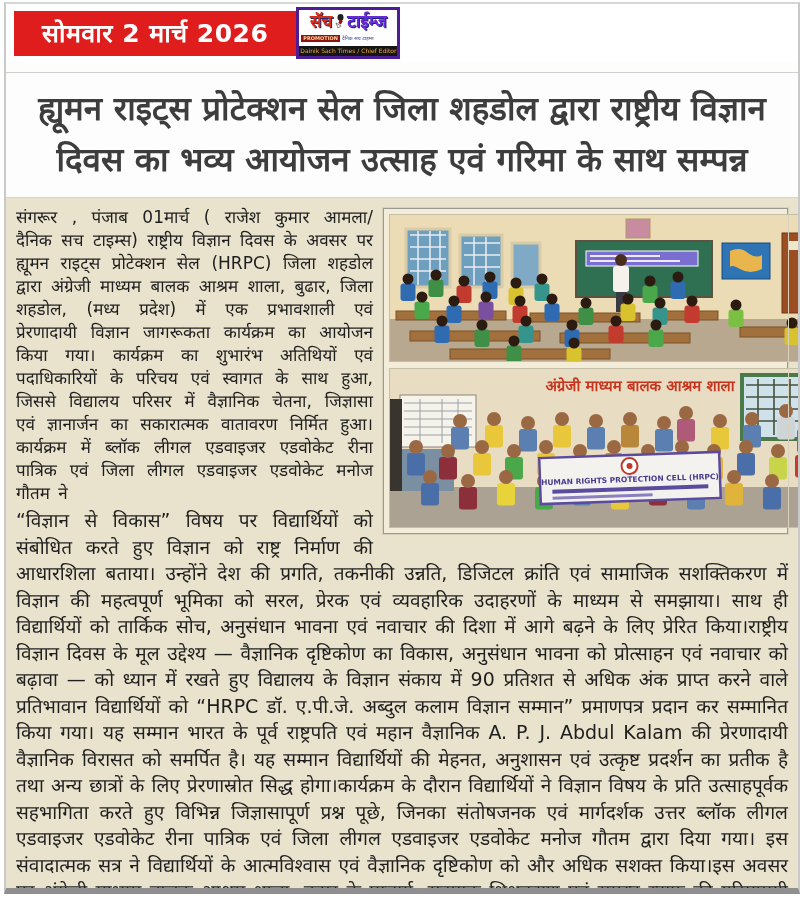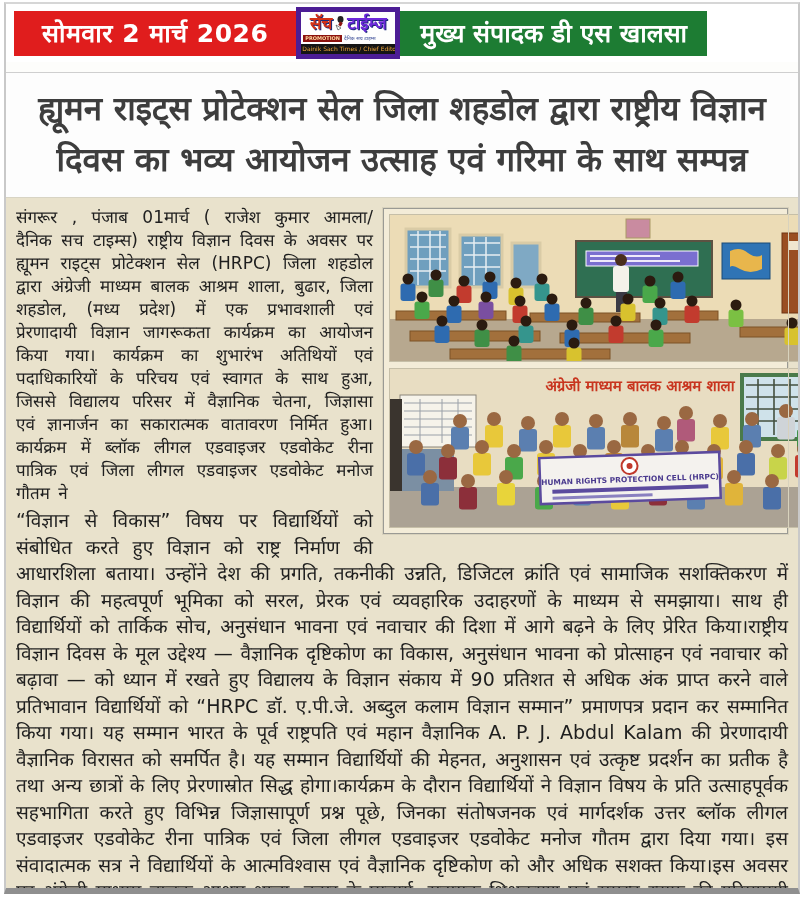--- a/index.html
+++ b/index.html
@@ -28,21 +28,21 @@
     padding:10px 28px;letter-spacing:.5px;
     white-space:nowrap;
   }
   .editor-box{
     background:#1d7c33;color:#ffffff;
     font-weight:bold;font-size:25px;line-height:1;
     padding:10px 20px;white-space:nowrap;
   }
   .logo{
     width:104px;height:52px;background:#fefefe;
-    border:5px solid #4c1d95;box-sizing:border-box;
+    border:3px solid #4c1d95;box-sizing:border-box;
     display:flex;flex-direction:column;justify-content:space-between;
     overflow:hidden;flex:0 0 auto;
   }
   .logo-top{
     display:flex;align-items:center;justify-content:center;gap:2px;
     font-weight:bold;font-size:17px;line-height:1;padding-top:3px;
   }
   .logo-word-l{color:#d33117;text-shadow:1px 1px 0 #1b2a7a;}
   .logo-word-r{color:#6d28d9;text-shadow:1px 1px 0 #1b2a7a;}
   .logo-mid{
@@ -117,23 +117,20 @@
         </svg>
         <span class="logo-word-r">टाईम्ज</span>
       </div>
       <div class="logo-mid">
         <span class="logo-tag">PROMOTION</span>
         <span class="logo-mid-note">दैनिक सच टाइम्स</span>
       </div>
       <div class="logo-strip">Dainik Sach Times / Chief Editor : D S KHALSA</div>
     </div>
 
-    <div class="editor-box">
-      <span>मुख्य संपादक डी एस खालसा</span>
-    </div>
   </div>
 
   <div class="headline-wrap">
     <h1 class="headline">ह्यूमन राइट्स प्रोटेक्शन सेल जिला शहडोल द्वारा राष्ट्रीय विज्ञान दिवस का भव्य आयोजन उत्साह एवं गरिमा के साथ सम्पन्न</h1>
   </div>
 
   <div class="body-area article">
 
     <div class="photo-frame">
 

